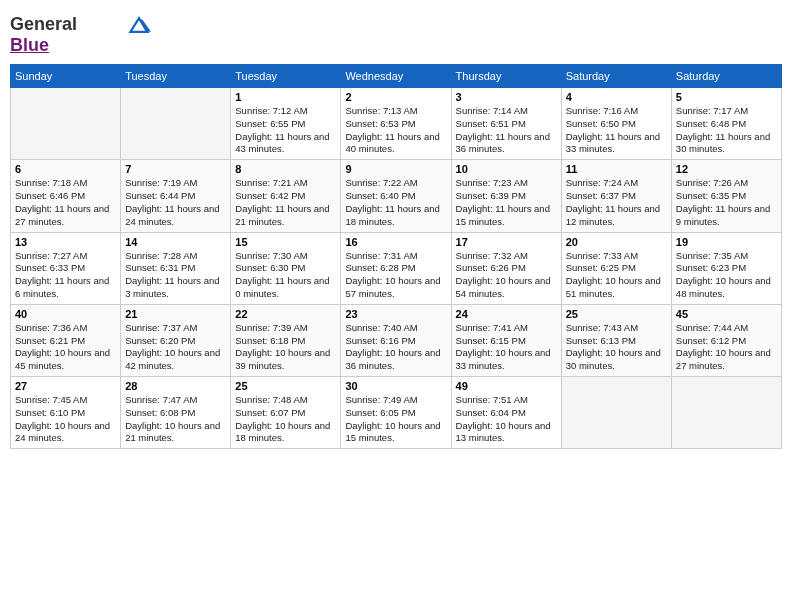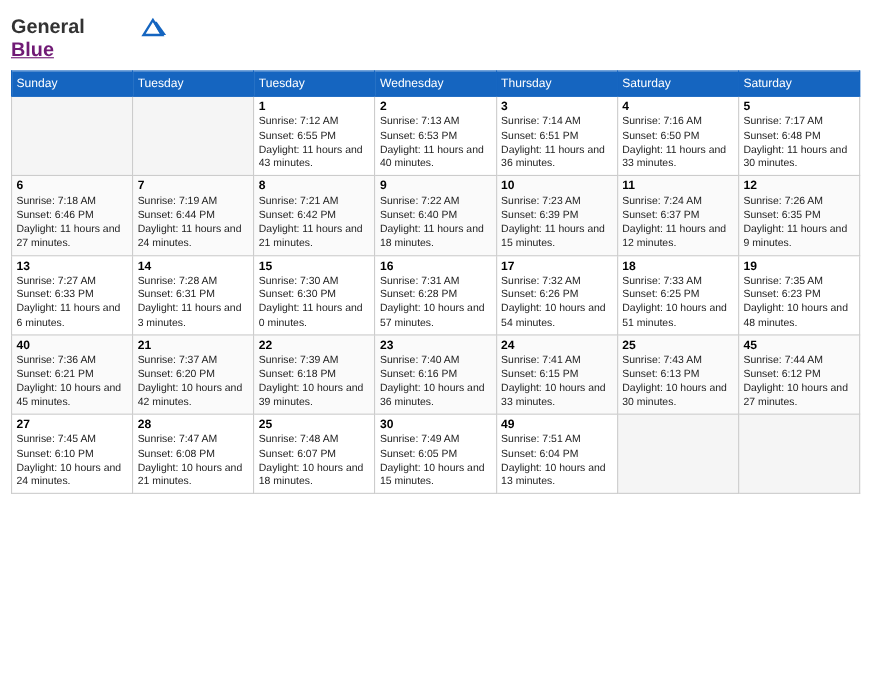--- a/index.html
+++ b/index.html
@@ -185,21 +185,21 @@
         </td>
         <td>
           <div class="day-number">16</div>
           <div class="cell-text">Sunrise: 7:31 AM<br>Sunset: 6:28 PM<br>Daylight: 10 hours and 57 minutes.</div>
         </td>
         <td>
           <div class="day-number">17</div>
           <div class="cell-text">Sunrise: 7:32 AM<br>Sunset: 6:26 PM<br>Daylight: 10 hours and 54 minutes.</div>
         </td>
         <td>
-          <div class="day-number">18</div>
+          <div class="day-number">20</div>
           <div class="cell-text">Sunrise: 7:33 AM<br>Sunset: 6:25 PM<br>Daylight: 10 hours and 51 minutes.</div>
         </td>
         <td>
           <div class="day-number">19</div>
           <div class="cell-text">Sunrise: 7:35 AM<br>Sunset: 6:23 PM<br>Daylight: 10 hours and 48 minutes.</div>
         </td>
       </tr>
       <tr class="row-even">
         <td>
           <div class="day-number">40</div>

